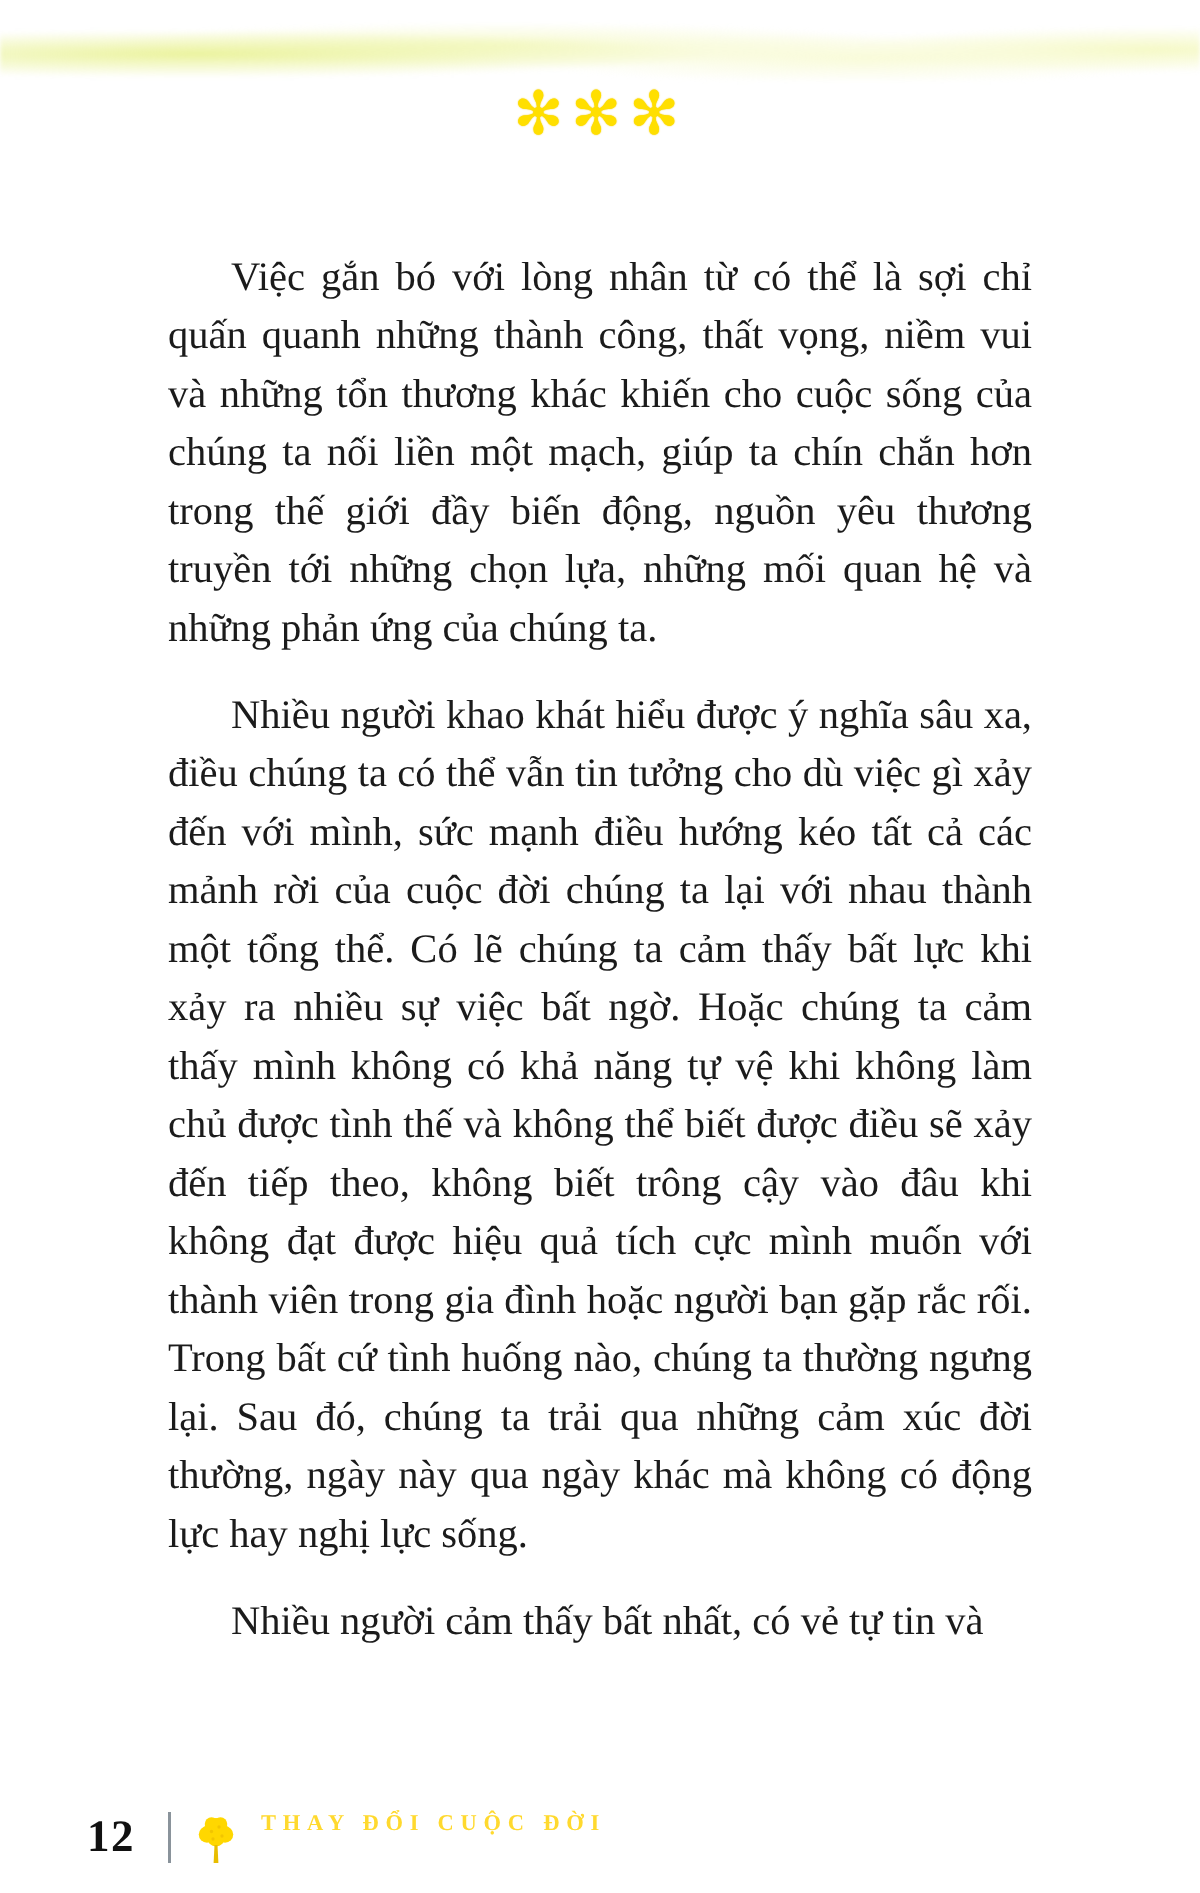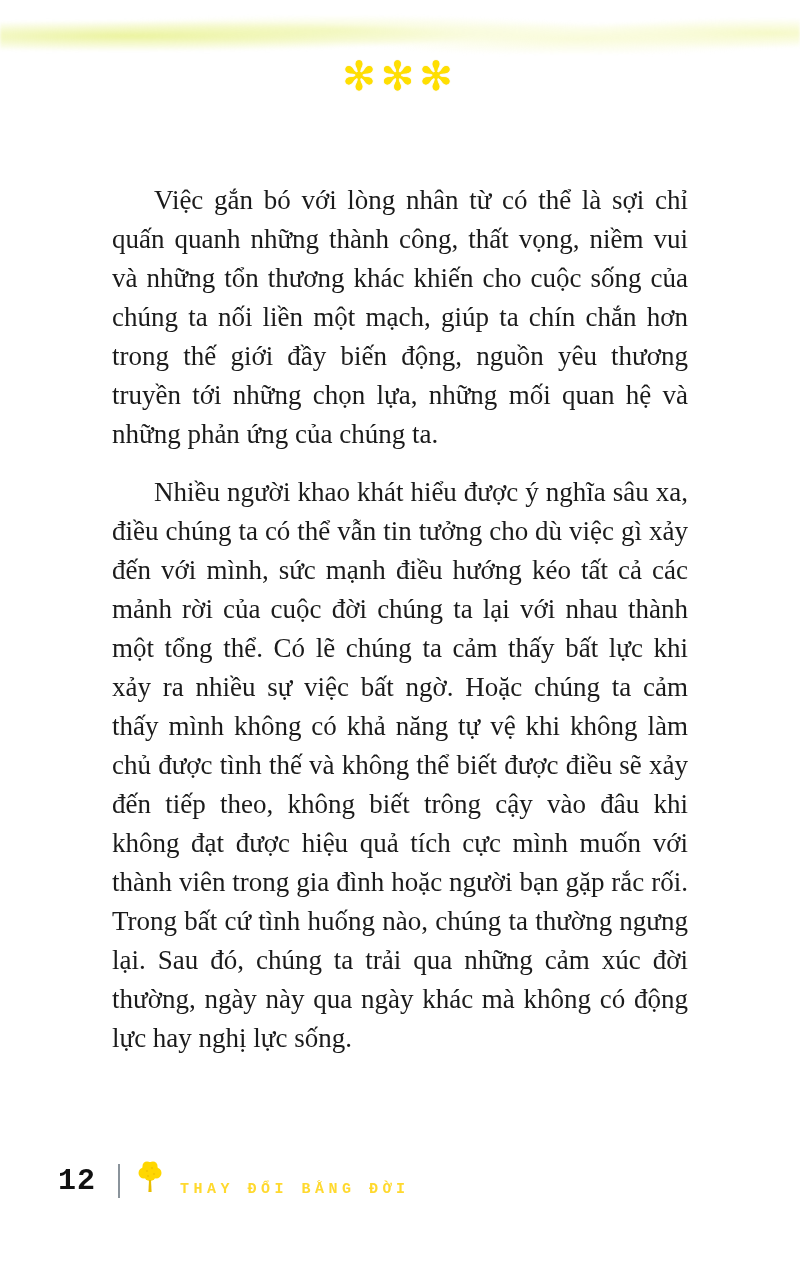--- a/index.html
+++ b/index.html
@@ -52,34 +52,34 @@
     position: absolute;
     left: 112px;
     top: 165px;
     width: 576px;
     font-size: 27px;
     line-height: 39px;
     color: #1b1b1b;
     text-align: justify;
   }
   .body-text p {
-    margin: 16px 0 19px 0;
+    margin: 0 0 19px 0;
     text-indent: 42px;
   }
 
   
   .footer {
     position: absolute;
     left: 58px;
-    top: 1152px;
+    top: 1208px;
     width: 700px;
     height: 46px;
     display: flex;
-    align-items: flex-end;
-    font-family: Liberation Mono, monospace;
+    align-items: flex-start;
+    font-family: Liberation Serif, serif;
   }
   .page-num {
     font-weight: bold;
     font-size: 30px;
     color: #111111;
     letter-spacing: 1px;
   }
   .footer-divider {
     width: 2px;
     height: 34px;
@@ -115,20 +115,21 @@
 
 <div class="page">
 
   <div class="wash"></div>
 
   <div class="ornament">✻✻✻</div>
 
   <div class="body-text">
     <p>Việc gắn bó với lòng nhân từ có thể là sợi chỉ quấn quanh những thành công, thất vọng, niềm vui và những tổn thương khác khiến cho cuộc sống của chúng ta nối liền một mạch, giúp ta chín chắn hơn trong thế giới đầy biến động, nguồn yêu thương truyền tới những chọn lựa, những mối quan hệ và những phản ứng của chúng ta.</p>
     <p>Nhiều người khao khát hiểu được ý nghĩa sâu xa, điều chúng ta có thể vẫn tin tưởng cho dù việc gì xảy đến với mình, sức mạnh điều hướng kéo tất cả các mảnh rời của cuộc đời chúng ta lại với nhau thành một tổng thể. Có lẽ chúng ta cảm thấy bất lực khi xảy ra nhiều sự việc bất ngờ. Hoặc chúng ta cảm thấy mình không có khả năng tự vệ khi không làm chủ được tình thế và không thể biết được điều sẽ xảy đến tiếp theo, không biết trông cậy vào đâu khi không đạt được hiệu quả tích cực mình muốn với thành viên trong gia đình hoặc người bạn gặp rắc rối. Trong bất cứ tình huống nào, chúng ta thường ngưng lại. Sau đó, chúng ta trải qua những cảm xúc đời thường, ngày này qua ngày khác mà không có động lực hay nghị lực sống.</p>
+    <p>Nhiều người cảm thấy bất nhất, có vẻ tự tin và</p>
   </div>
 
   <div class="footer">
     <span class="page-num">12</span>
     <span class="footer-divider"></span>
     <span class="tree-icon-wrap">
       <svg width="30" height="38" viewBox="0 0 30 38" aria-hidden="true">
         <g fill="#ffd700">
           <circle cx="15" cy="11" r="8"></circle>
           <circle cx="9" cy="14" r="5.5"></circle>
@@ -139,16 +140,16 @@
         </g>
         <g fill="#f2c500">
           <circle cx="12" cy="12" r="1.1"></circle>
           <circle cx="17" cy="9" r="1.1"></circle>
           <circle cx="19" cy="15" r="1.1"></circle>
           <circle cx="13" cy="17" r="1.1"></circle>
         </g>
         <path d="M14 21 L16 21 L16.6 33 L13.4 33 Z" fill="#e8bd00"></path>
       </svg>
     </span>
-    <span class="title-accent">THAY ĐỔI BẰNG ĐỜI</span>
+    <span class="title-accent">THAY ĐỔI CUỘC ĐỜI</span>
   </div>
 
 </div>
 
 </body></html>

